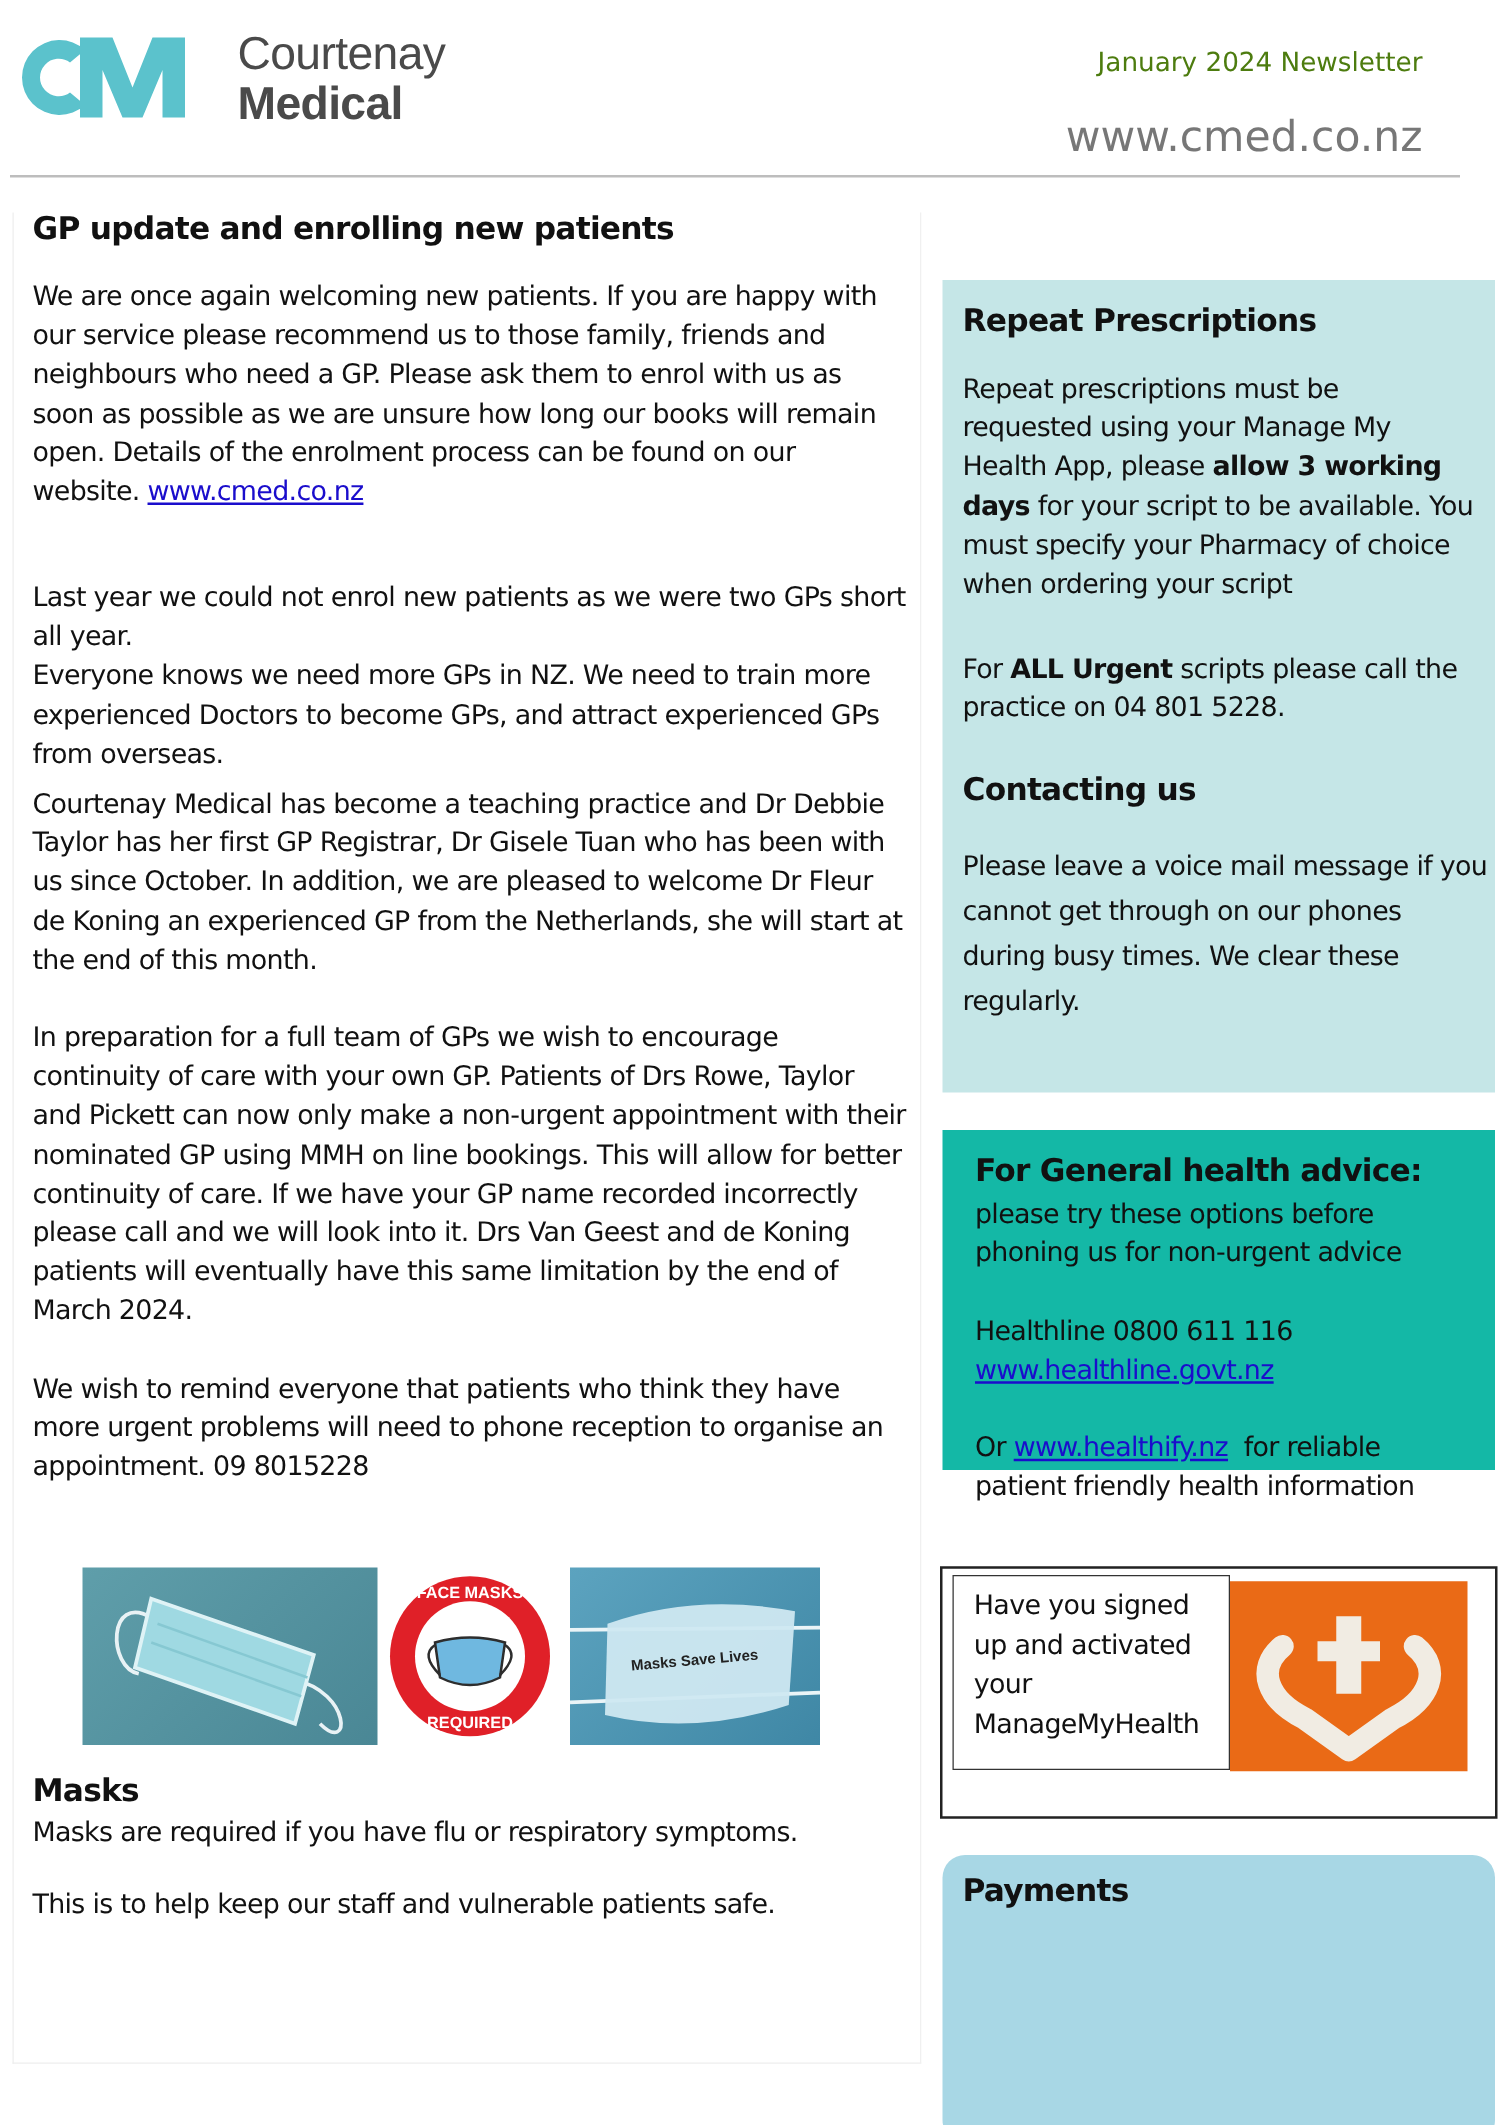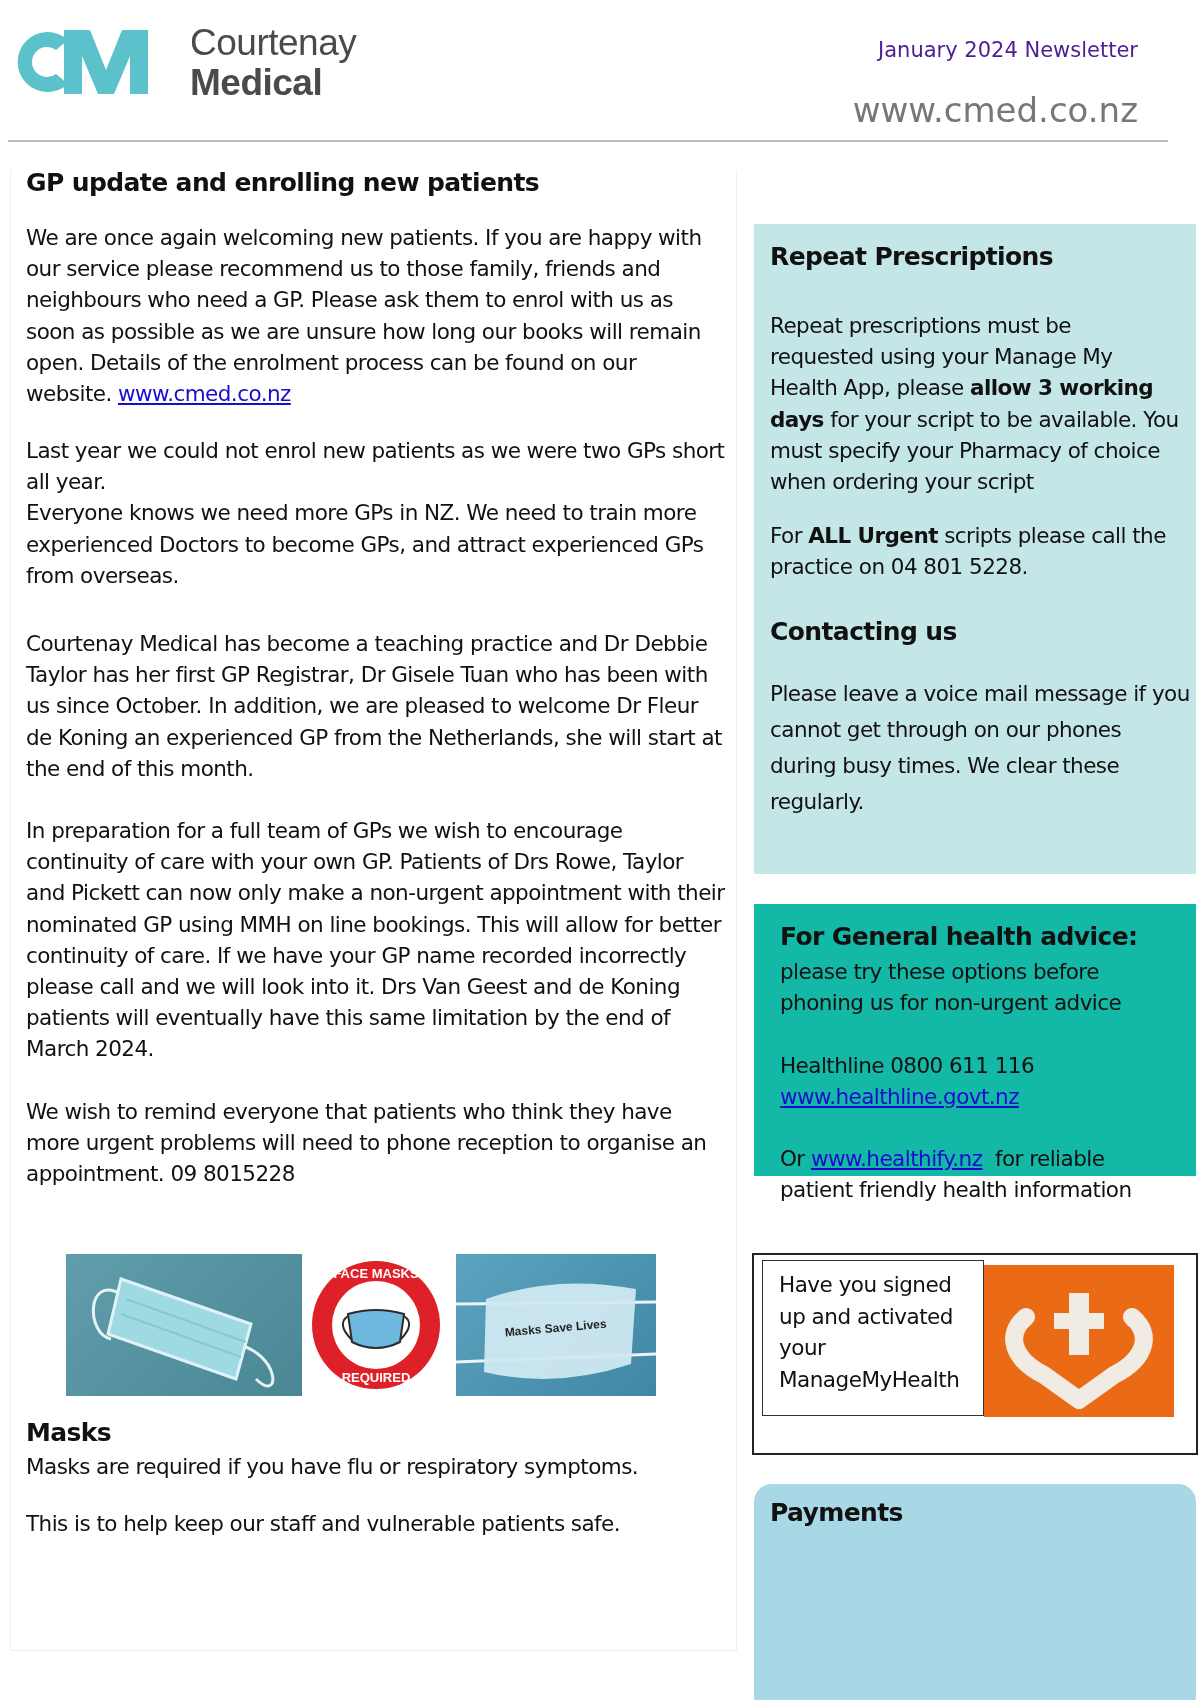--- a/index.html
+++ b/index.html
@@ -3,21 +3,21 @@
   <meta charset="utf-8">
   <style>
     html, body { margin:0; padding:0; background:#ffffff; }
     body { width:1200px; height:1700px; position:relative; overflow:hidden;
            font-family:"Liberation Sans", sans-serif; color:#111; }
     .abs { position:absolute; }
     
     .logo-mark { left:6px; top:26px; width:168px; height:72px; }
     .logo-word1 { left:190px; top:22px; font-size:37px; color:#4a4a4a; letter-spacing:-0.5px; }
     .logo-word2 { left:190px; top:62px; font-size:37px; font-weight:bold; color:#4a4a4a; letter-spacing:-0.5px; }
-    .issue { right:62px; top:38px; font-size:21px; color:#4c1d95; font-family:"DejaVu Sans", sans-serif; }
+    .issue { right:62px; top:38px; font-size:21px; color:#4d7c0f; font-family:"DejaVu Sans", sans-serif; }
     .site { right:62px; top:90px; font-size:34px; color:#777; font-family:"DejaVu Sans", sans-serif; }
     .header-rule { left:8px; top:140px; width:1160px; height:2px; background:#bdbdbd; }
     
     .left-panel { left:10px; top:170px; width:725px; height:1480px; border-left:1px solid #eee; border-bottom:1px solid #eee; border-right:1px solid #f0f0f0; }
     .main-title { left:26px; top:168px; font-size:25px; font-weight:bold; color:#111; font-family:"DejaVu Sans", sans-serif; letter-spacing:-0.6px; }
     .p { left:26px; width:700px; font-size:21.5px; line-height:31.2px; color:#111; font-family:"DejaVu Sans", sans-serif; letter-spacing:-0.55px; margin:0; }
     a.link { color:#1a0dcc; text-decoration:underline; }
     .images { left:66px; top:1254px; width:590px; height:142px; }
     .img1 { left:0; top:0; width:236px; height:142px; background:linear-gradient(135deg,#5f9eaa,#4a8795); }
     .img2 { left:242px; top:0; width:136px; height:142px; background:#fff; }
@@ -47,21 +47,21 @@
 <div class="abs logo-word2">Medical</div>
 <div class="abs issue">January 2024 Newsletter</div>
 <div class="abs site">www.cmed.co.nz</div>
 <div class="abs header-rule"></div>
 
 <div class="abs left-panel"></div>
 <div class="abs main-title">GP update and enrolling new patients</div>
 
 <p class="abs p" style="top:222px;"><span>We are once again welcoming new patients. If you are happy with our service please recommend us to those family, friends and neighbours who need a GP. Please ask them to enrol with us as soon as possible as we are unsure how long our books will remain open. Details of the enrolment process can be found on our website. </span><a class="link" href="#">www.cmed.co.nz</a></p>
 
-<p class="abs p" style="top:435px;"><span>Last year we could not enrol new patients as we were two GPs short all year.</span><br><span>Everyone knows we need more GPs in NZ. We need to train more experienced Doctors to become GPs, and attract experienced GPs from overseas.</span></p>
+<p class="abs p" style="top:463px;"><span>Last year we could not enrol new patients as we were two GPs short all year.</span><br><span>Everyone knows we need more GPs in NZ. We need to train more experienced Doctors to become GPs, and attract experienced GPs from overseas.</span></p>
 
 <p class="abs p" style="top:628px;">Courtenay Medical has become a teaching practice and Dr Debbie Taylor has her first GP Registrar, Dr Gisele Tuan who has been with us since October. In addition, we are pleased to welcome Dr Fleur de Koning an experienced GP from the Netherlands, she will start at the end of this month.</p>
 
 <p class="abs p" style="top:815px;">In preparation for a full team of GPs we wish to encourage continuity of care with your own GP. Patients of Drs Rowe, Taylor and Pickett can now only make a non-urgent appointment with their nominated GP using MMH on line bookings. This will allow for better continuity of care. If we have your GP name recorded incorrectly please call and we will look into it. Drs Van Geest and de Koning patients will eventually have this same limitation by the end of March 2024.</p>
 
 <p class="abs p" style="top:1096px;">We wish to remind everyone that patients who think they have more urgent problems will need to phone reception to organise an appointment. 09 8015228</p>
 
 <div class="abs images">
   <div class="abs img1">
     <svg width="236" height="142" viewBox="0 0 236 142">
@@ -92,21 +92,21 @@
     </svg>
   </div>
 </div>
 
 <div class="abs masks-title">Masks</div>
 <p class="abs p" style="top:1451px;">Masks are required if you have flu or respiratory symptoms.</p>
 <p class="abs p" style="top:1508px;">This is to help keep our staff and vulnerable patients safe.</p>
 
 <div class="abs box box-rx">
   <div class="abs r-h" style="left:16px; top:18px;">Repeat Prescriptions</div>
-  <p class="abs r-p" style="left:16px; top:86px; width:410px;"><span>Repeat prescriptions must be requested using your Manage My Health App, please </span><b>allow 3 working days</b><span> for your script to be available. You must specify your Pharmacy of choice when ordering your script</span></p>
+  <p class="abs r-p" style="left:16px; top:72px; width:410px;"><span>Repeat prescriptions must be requested using your Manage My Health App, please </span><b>allow 3 working days</b><span> for your script to be available. You must specify your Pharmacy of choice when ordering your script</span></p>
   <p class="abs r-p" style="left:16px; top:296px; width:415px;"><span>For </span><b>ALL Urgent</b><span> scripts please call the practice on 04 801 5228.</span></p>
   <div class="abs r-h" style="left:16px; top:393px;">Contacting us</div>
   <p class="abs r-p" style="left:16px; top:452px; width:420px; line-height:36px;">Please leave a voice mail message if you cannot get through on our phones during busy times. We clear these regularly.</p>
 </div>
 
 <div class="abs box box-advice">
   <div class="abs r-h" style="left:26px; top:18px;">For General health advice:</div>
   <p class="abs r-p" style="left:26px; top:52px; width:400px;">please try these options before phoning us for non-urgent advice</p>
   <p class="abs r-p" style="left:26px; top:146px; width:400px;">Healthline 0800 611 116</p>
   <p class="abs r-p" style="left:26px; top:177px;"><a class="link" href="#">www.healthline.govt.nz</a></p>

